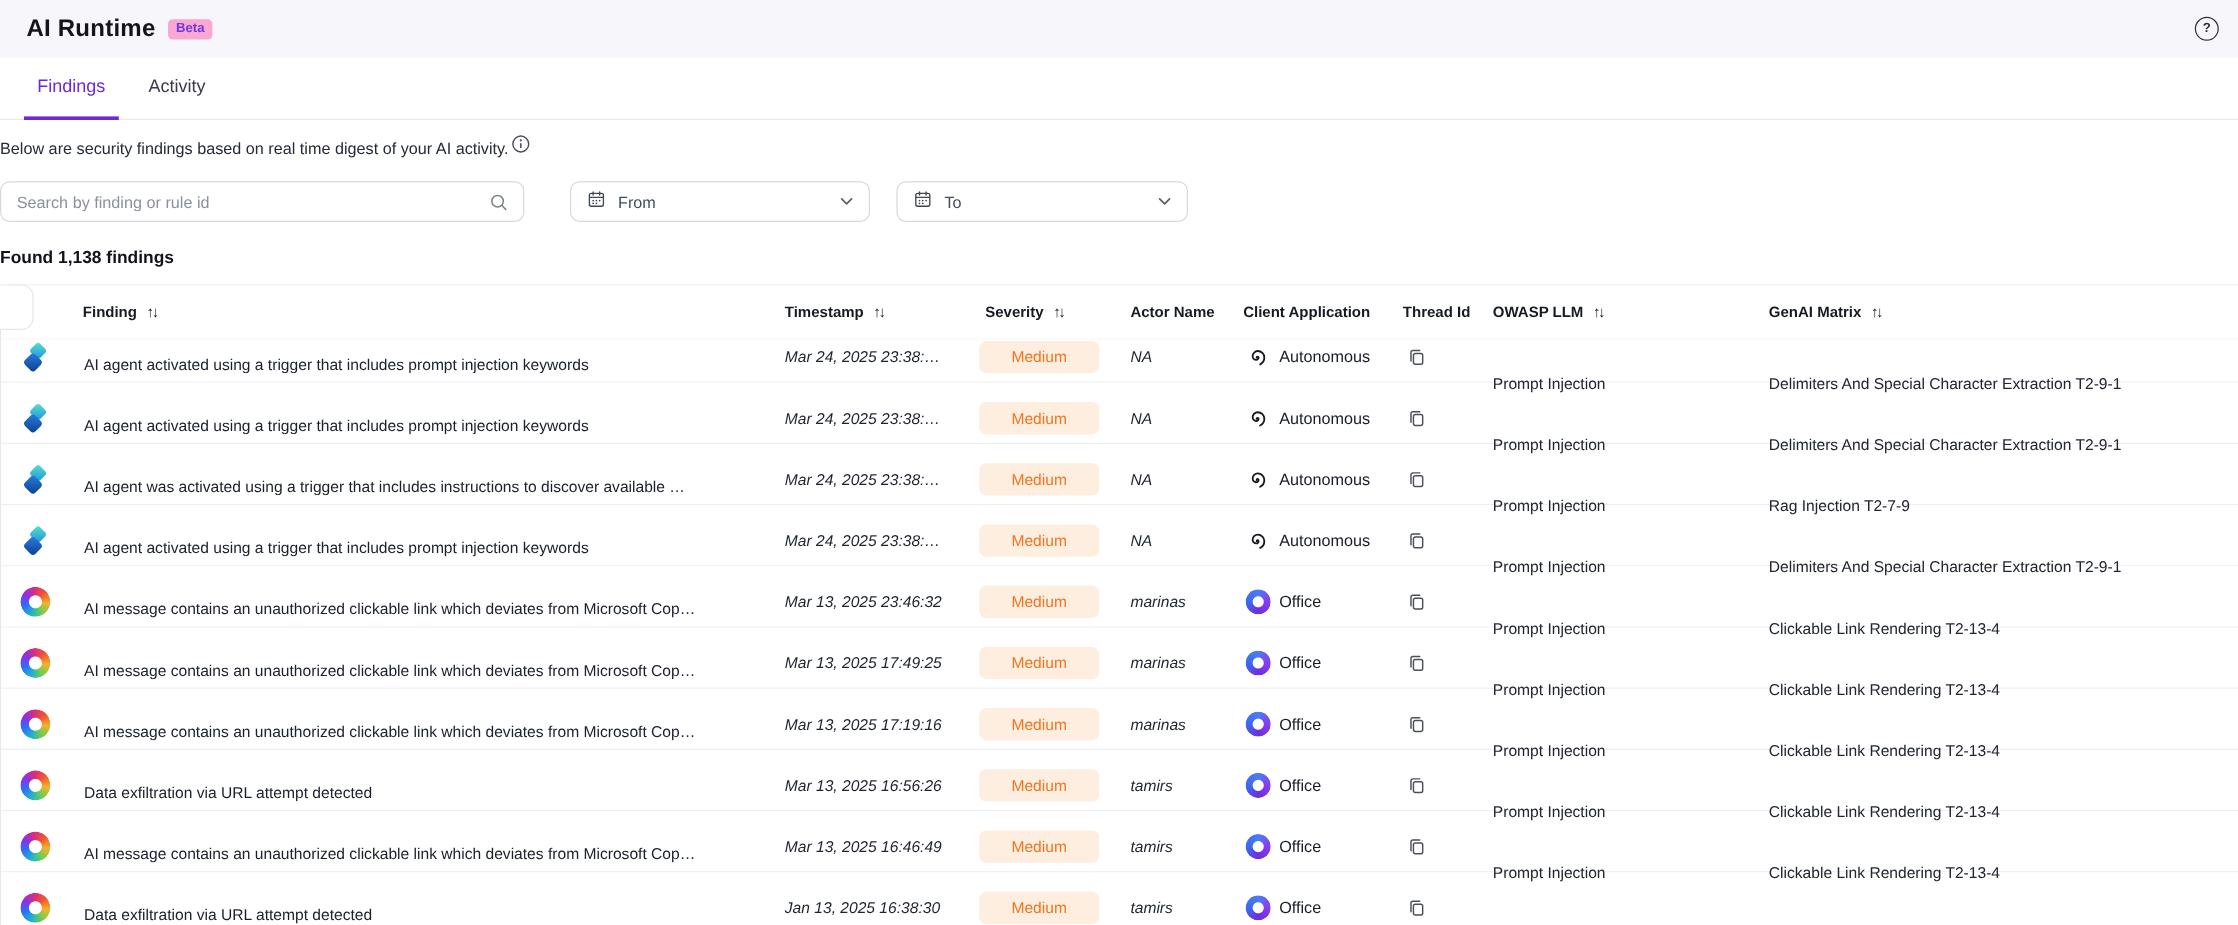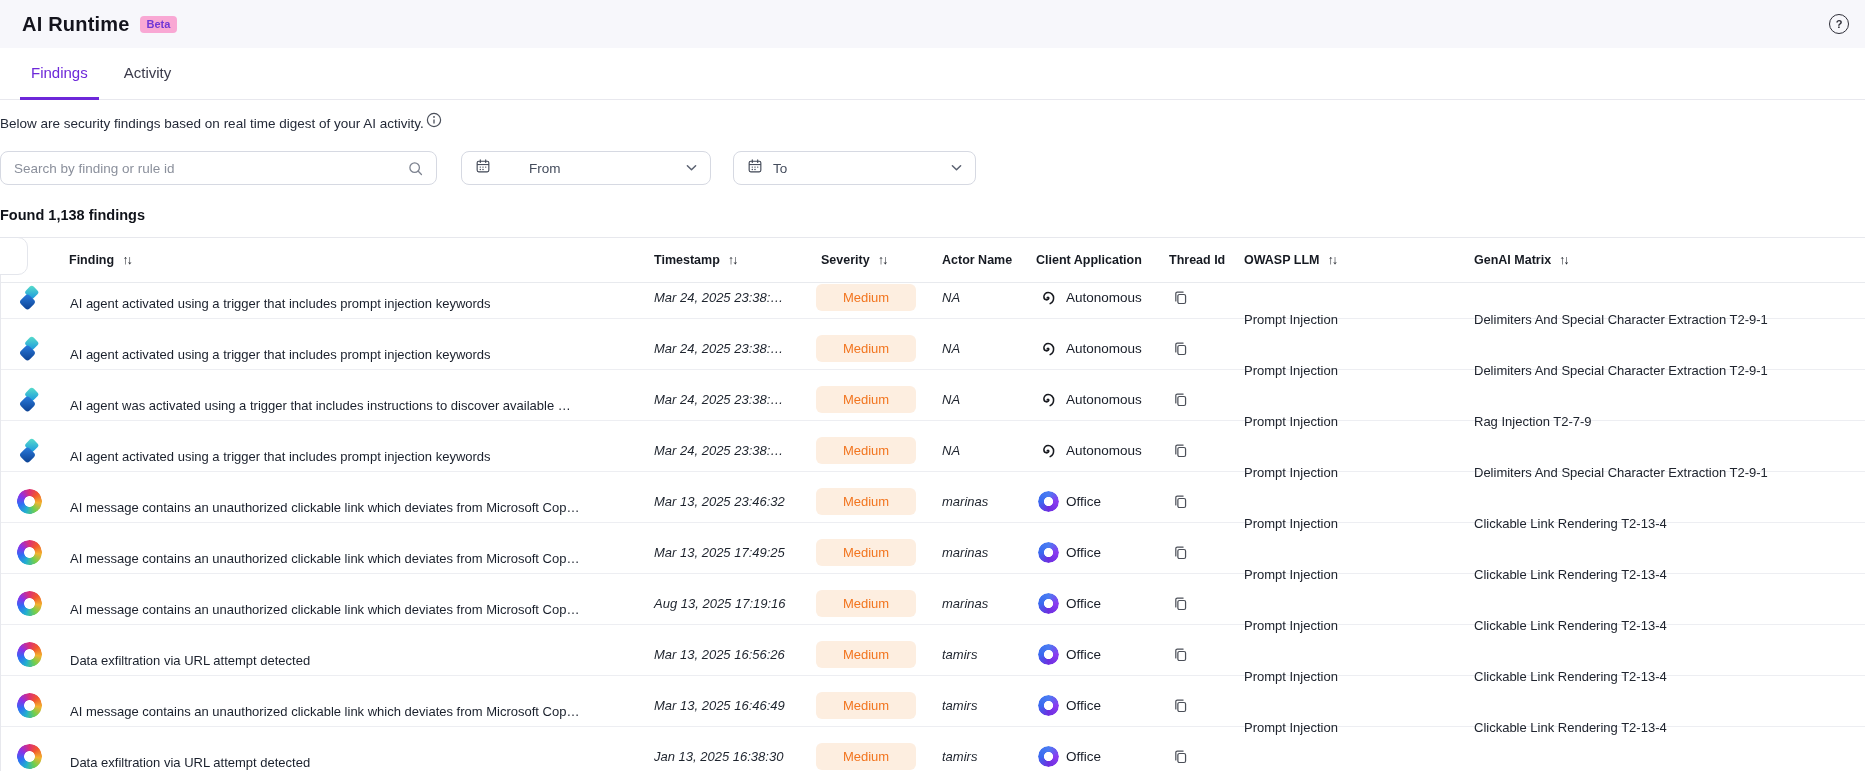--- a/index.html
+++ b/index.html
@@ -43,21 +43,21 @@
   .search-input{
     border:none;outline:none;background:transparent;flex:1;height:100%;
     padding:0 36px 0 13px;font-size:13.5px;color:#1a1f2b;font-family:inherit;
   }
   .search-input::placeholder{color:#8b909c;}
   .search-ic{position:absolute;right:12px;top:8px;}
   .select-box{
     height:34px;border:1px solid #d6d9e2;border-radius:8px;background:#fff;
     box-sizing:border-box;display:flex;align-items:center;padding:0 13px;cursor:pointer;
   }
-  .select-box.from{width:250px;margin-left:24px;gap:28px;}
+  .select-box.from{width:250px;margin-left:38px;}
   .select-box.to{width:243px;margin-left:22px;}
   .sel-label{margin-left:10px;font-size:13.5px;color:#444c5c;}
   .chev{margin-left:auto;display:flex;}
   .found{margin-top:21px;font-size:14.5px;font-weight:700;color:#10131a;line-height:18px;}
   
   .table-card{
     margin-top:13px;width:1920px;background:#fff;
     border:1px solid #e7e8ed;border-radius:8px 8px 0 0;box-sizing:border-box;
   }
   .thead,.tr{display:grid;grid-template-columns:653px 162px 126px 94px 133px 75px 230px 440px;}
@@ -458,21 +458,21 @@
     <div class="td c-owasp">Prompt Injection</div>
     <div class="td c-genai">Clickable Link Rendering T2-13-4</div>
   </div>
           <div class="tr">
     <div class="td c-finding">
       <span class="fi">
                 <span class="ic-copilot"></span>
               </span>
       <span class="ft">AI message contains an unauthorized clickable link which deviates from Microsoft Cop…</span>
     </div>
-    <div class="td c-ts">Aug 13, 2025 17:19:16</div>
+    <div class="td c-ts">Mar 13, 2025 17:19:16</div>
     <div class="td c-sev">
               <span class="pill">Medium</span>
             </div>
     <div class="td c-actor">marinas</div>
     <div class="td c-client">
       <span class="ci">
                 <span class="ic-office"></span>
               </span>
       <span>Office</span>
     </div>

